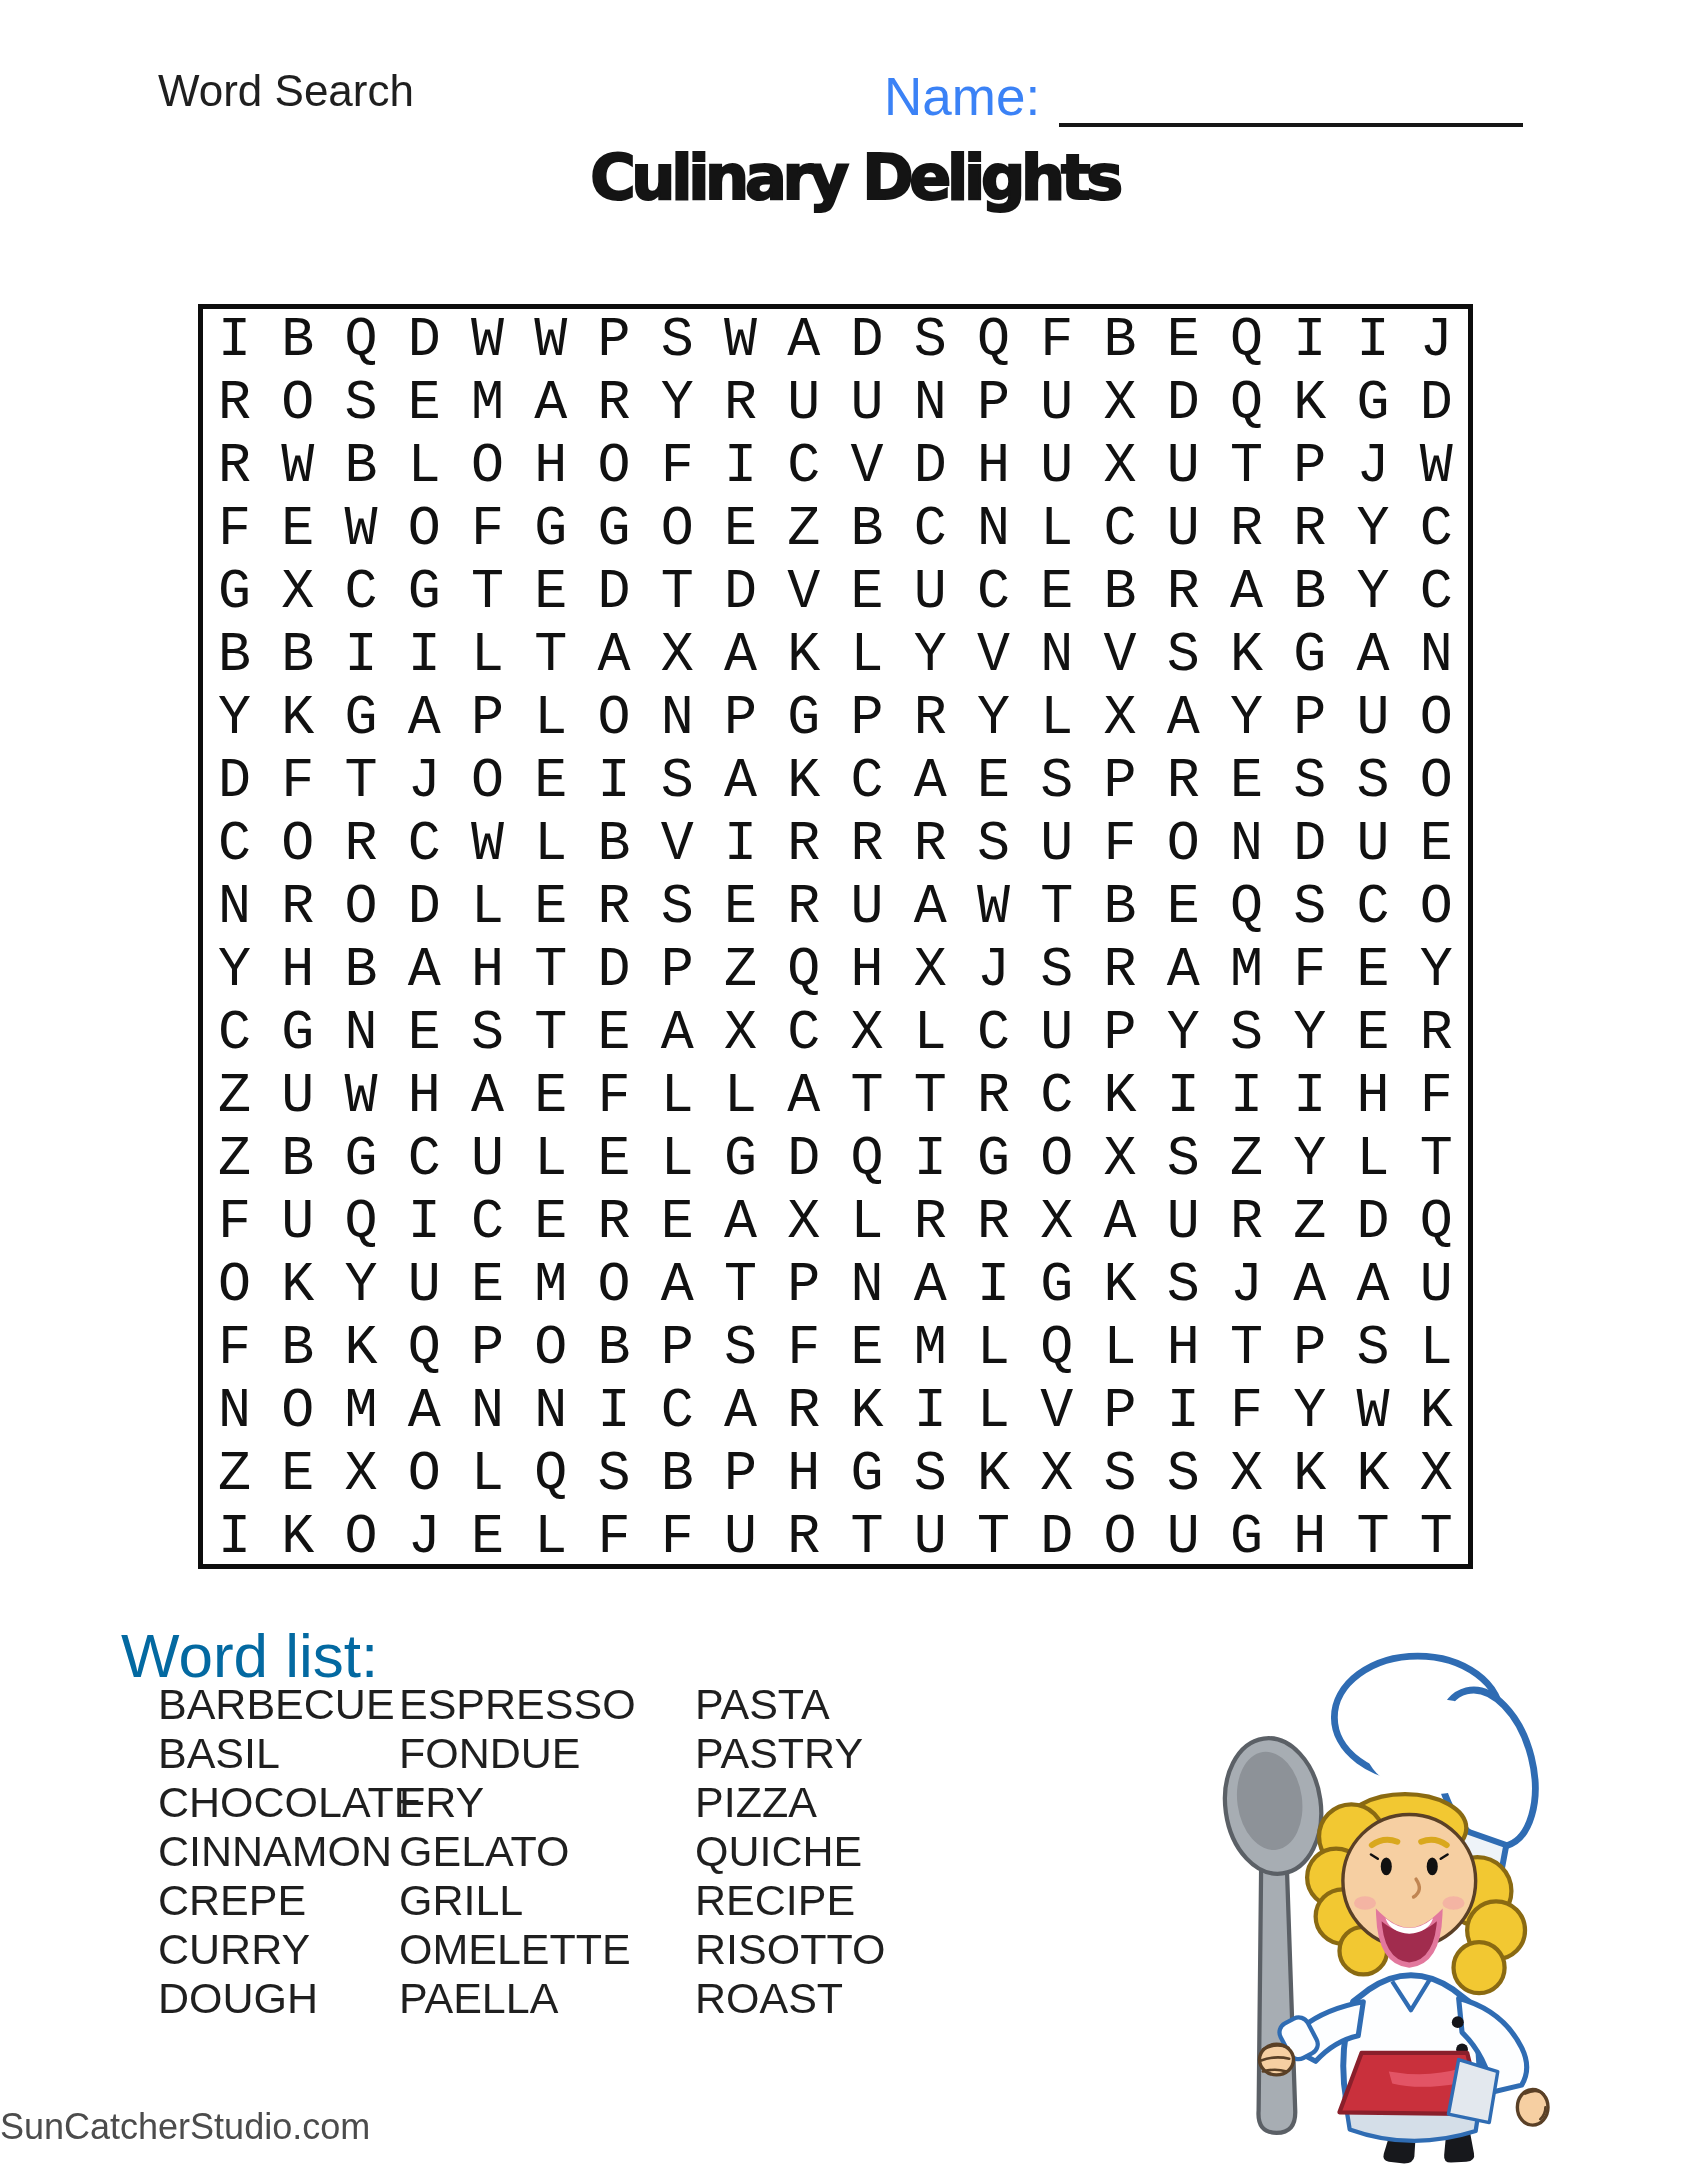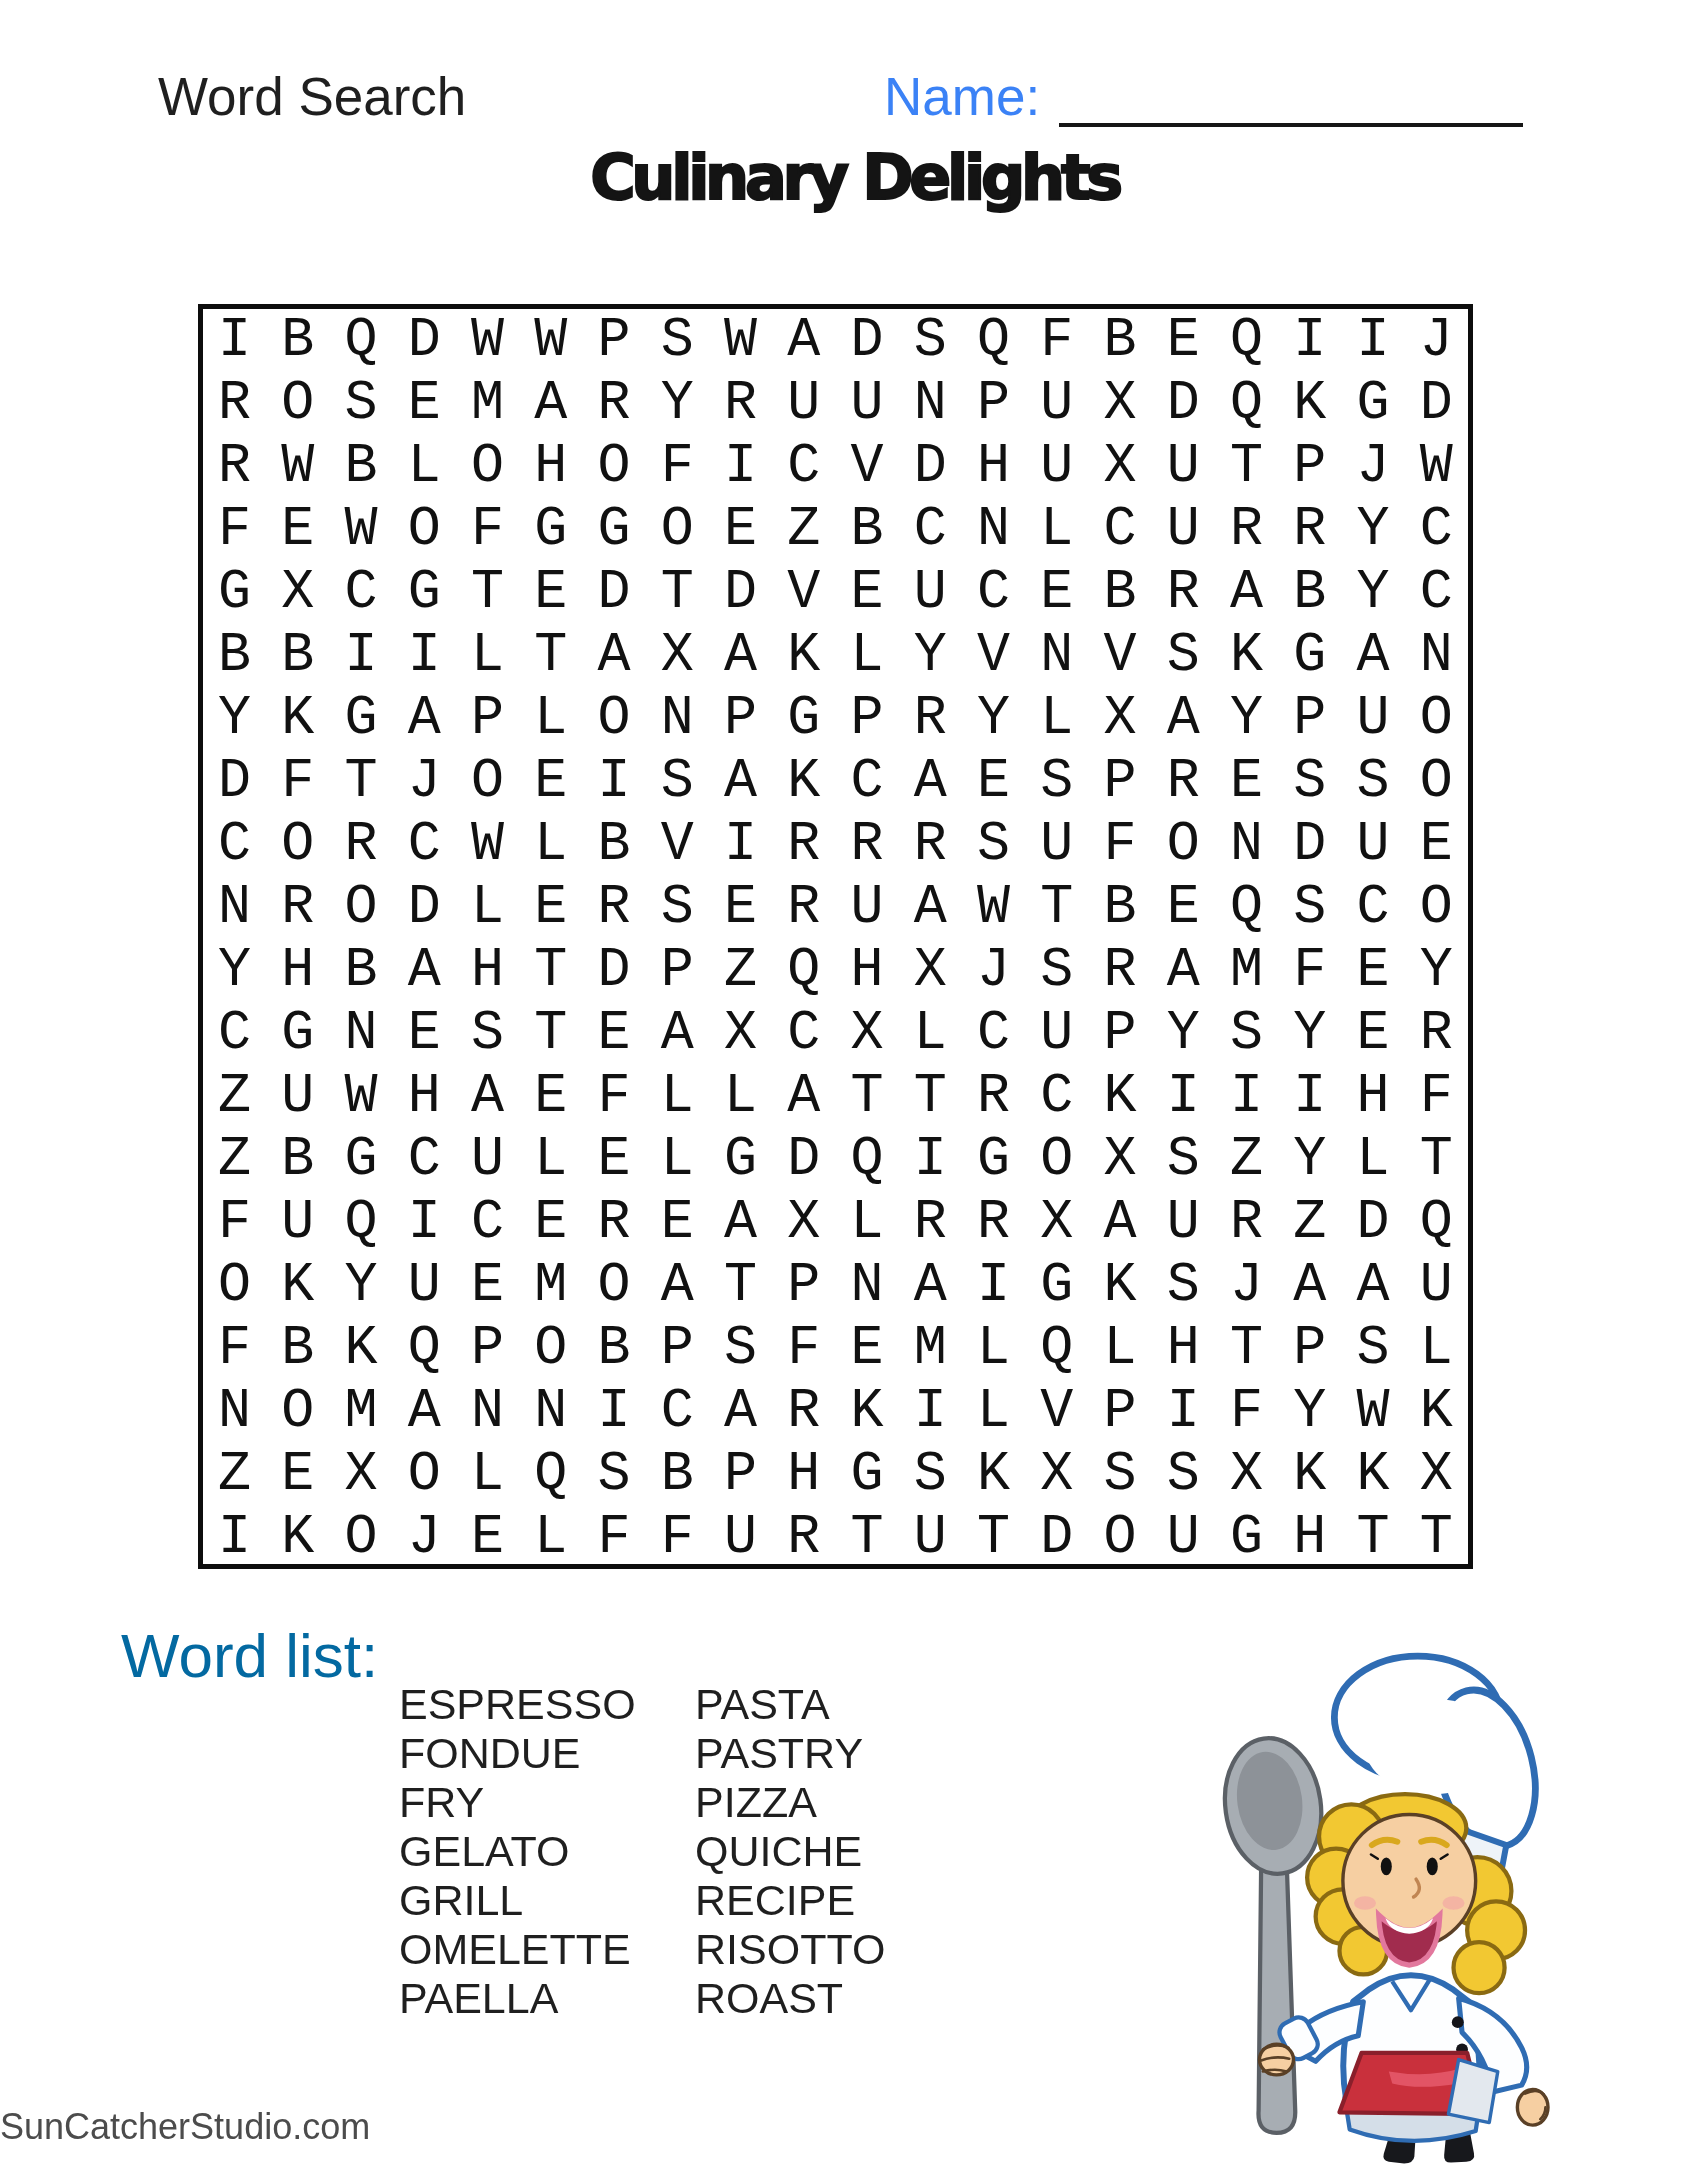--- a/index.html
+++ b/index.html
@@ -1,21 +1,21 @@
 <!DOCTYPE html>
 <html style="font-size:13.6px"><head>
 <meta charset="utf-8">
 <style>
   html,body{margin:0;padding:0;}
   body{
     width:1685px;height:2181px;position:relative;background:#ffffff;
     font-family:"Liberation Sans",sans-serif;color:#1a1a1a;overflow:hidden;
   }
   .header-left{
-    position:absolute;left:158px;top:66px;font-size:53px;color:#1f1f1f;
+    position:absolute;left:158px;top:66px;font-size:44px;color:#1f1f1f;
   }
   .name-wrap{
     position:absolute;left:884px;top:66px;display:flex;align-items:flex-end;
     font-size:53px;color:#3b82f6;
   }
   .name-line{
     display:inline-block;width:464px;height:56px;margin-left:19px;
     border-bottom:4.3px solid #161616;
   }
   .title{
@@ -501,20 +501,29 @@
       <span class="cell">G</span>
       <span class="cell">H</span>
       <span class="cell">T</span>
       <span class="cell">T</span>
     </div>
   </div>
 
 <div class="wl-heading">Word list:</div>
 
 <div class="word-columns">
+    <div class="wcol wcol-0">
+      <div class="word">BARBECUE</div>
+      <div class="word">BASIL</div>
+      <div class="word">CHOCOLATE</div>
+      <div class="word">CINNAMON</div>
+      <div class="word">CREPE</div>
+      <div class="word">CURRY</div>
+      <div class="word">DOUGH</div>
+    </div>
     <div class="wcol wcol-1">
       <div class="word">ESPRESSO</div>
       <div class="word">FONDUE</div>
       <div class="word">FRY</div>
       <div class="word">GELATO</div>
       <div class="word">GRILL</div>
       <div class="word">OMELETTE</div>
       <div class="word">PAELLA</div>
     </div>
     <div class="wcol wcol-2">

